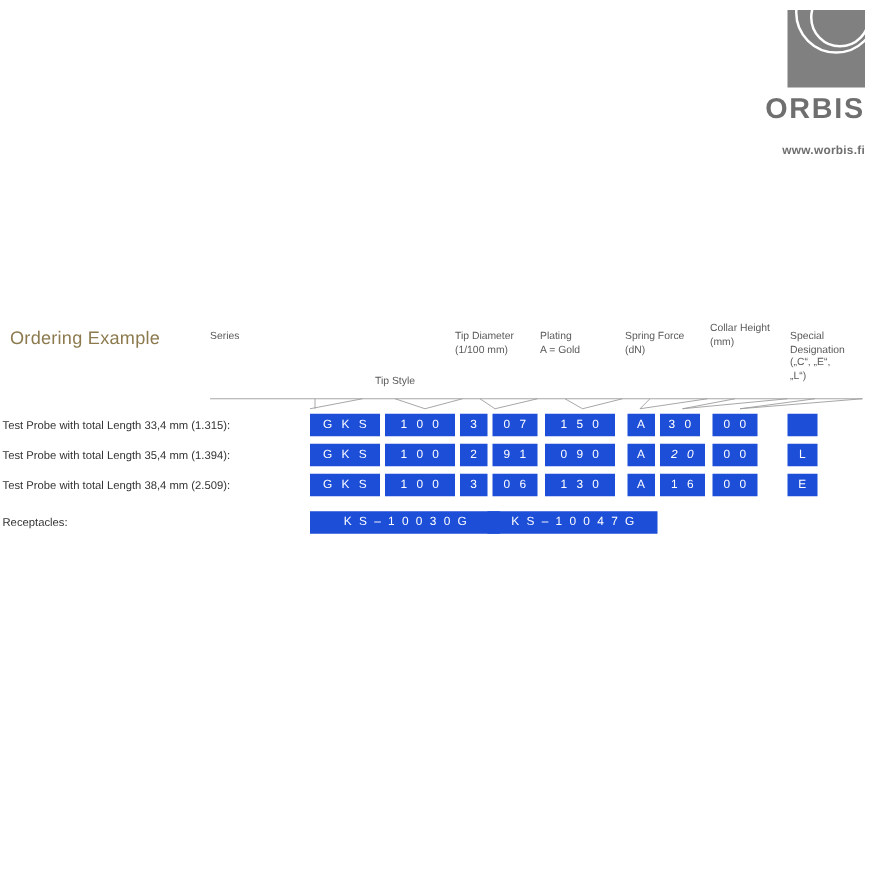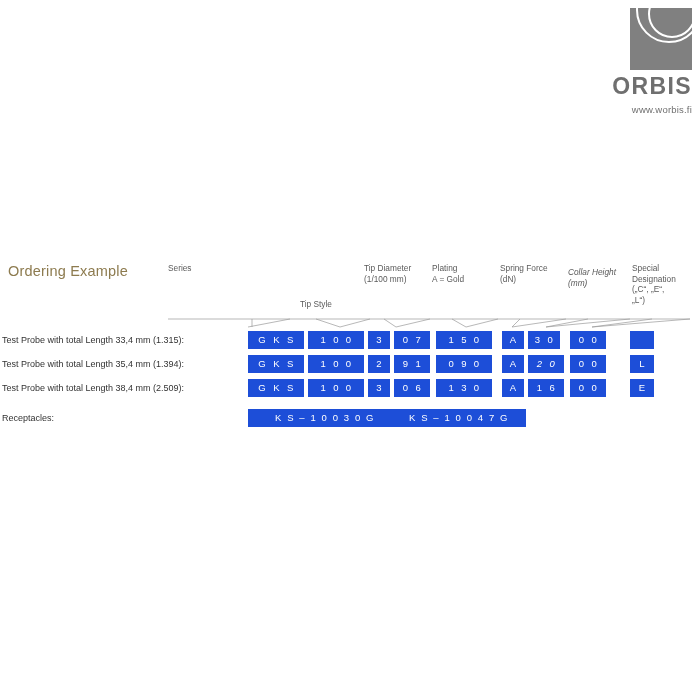--- a/index.html
+++ b/index.html
@@ -55,22 +55,23 @@
     font-size: 23px;
     letter-spacing: 1.4px;
     color: #6f6f6f;
     font-weight: bold;
     margin-top: 5px;
     line-height: 1;
   }
   .logo-url {
     font-size: 9.5px;
     color: #6f6f6f;
-    margin-top: 6px;
+    margin-top: 17px;
     letter-spacing: .2px;
+    font-weight: bold;
   }
 
   
   .sheet {
     position: absolute;
     left: 0;
     top: 245px;
     width: 700px;
     height: 200px;
   }
@@ -150,21 +151,21 @@
 
 <div class="sheet">
 
   <div class="title">Ordering Example</div>
 
   <div class="col-head" style="left:168px; top:18px; width:58px;">Series</div>
   <div class="col-head" style="left:300px; top:18px; width:62px;margin-top:36px;">Tip Style</div>
   <div class="col-head" style="left:364px; top:18px; width:66px;">Tip Diameter<br>(1/100 mm)</div>
   <div class="col-head" style="left:432px; top:18px; width:62px;">Plating<br>A = Gold</div>
   <div class="col-head" style="left:500px; top:18px; width:64px;">Spring Force<br>(dN)</div>
-  <div class="col-head" style="left:568px; top:22px; width:62px;font-style:italic;">Collar Height<br>(mm)</div>
+  <div class="col-head" style="left:568px; top:12px; width:62px;">Collar Height<br>(mm)</div>
   <div class="col-head" style="left:632px; top:18px; width:64px;">Special<br>Designation<br>(„C“, „E“,<br>„L“)</div>
 
   <svg class="leaders" viewBox="0 0 700 200">
     <g stroke="#9a9a9a" stroke-width="0.7" fill="none">
       <line x1="168" y1="74" x2="690" y2="74"></line>
       <line x1="252" y1="74" x2="252" y2="82"></line>
       <line x1="248" y1="82" x2="290" y2="74"></line>
       <line x1="316" y1="74" x2="340" y2="82"></line>
       <line x1="340" y1="82" x2="370" y2="74"></line>
       <line x1="384" y1="74" x2="396" y2="82"></line>

